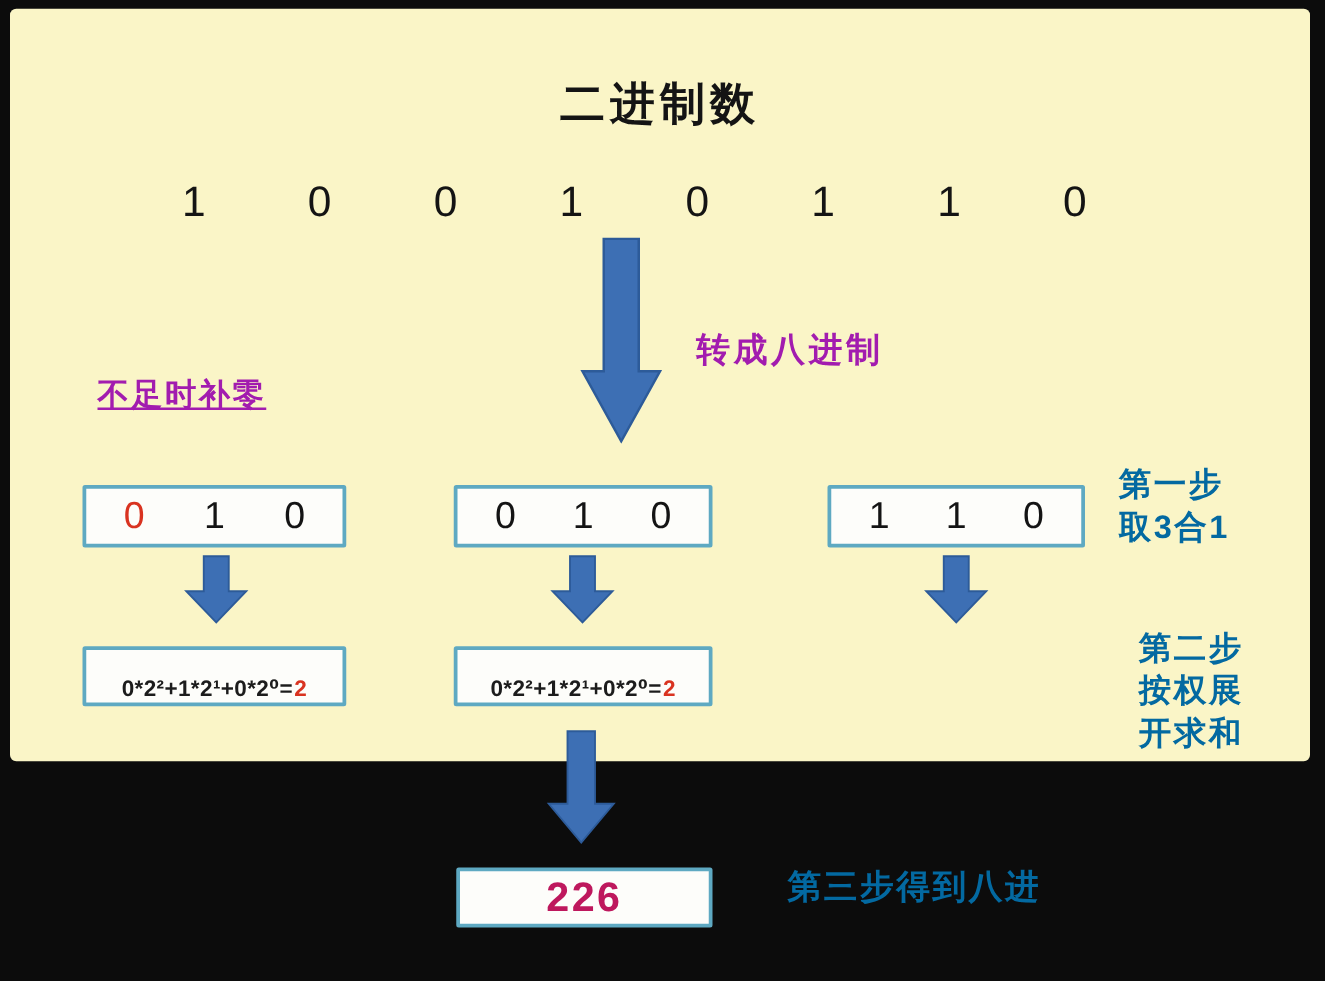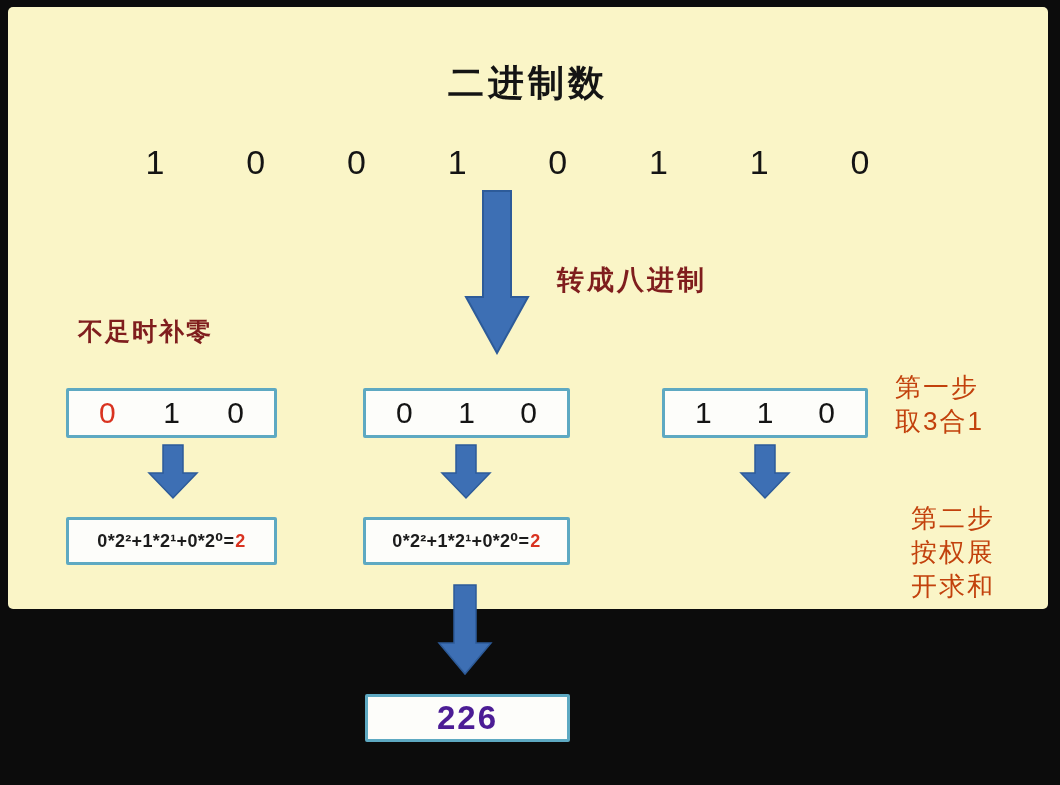--- a/index.html
+++ b/index.html
@@ -41,32 +41,33 @@
   }
   .binary-row span {
     display: inline-block;
     width: 40px;
     text-align: center;
     font-size: 34px;
     color: #141414;
   }
 
   .red-label {
-    color: #7f1d1d;
+    color: #a21caf;
     font-weight: 700;
   }
   .convert-label {
     left: 549px; top: 255px;
     font-size: 27px;
     letter-spacing: 3px;
   }
   .pad-note {
-    left: 70px; top: 308px;
+    left: 70px; top: 292px;
     font-size: 25px;
     letter-spacing: 2px;
+    text-decoration: underline;
   }
 
   .group-box, .formula-box, .result-box {
     background: #fdfdfa;
     border: 3px solid #5ea9c2;
     border-radius: 2px;
     box-sizing: border-box;
   }
   .group-box {
     top: 381px;
@@ -84,33 +85,33 @@
   .group-box .bit.red { color: #d93320; }
 
   .gb1 { left: 58px;  width: 211px; }
   .gb2 { left: 355px; width: 207px; }
   .gb3 { left: 654px; width: 206px; }
 
   .formula-box {
     top: 510px;
     height: 48px;
     display: flex;
-    align-items: center;
+    align-items: flex-end;
     justify-content: center;
     font-size: 18px;
     font-weight: 600;
     color: #1c1c1c;
     letter-spacing: 0.3px;
     white-space: nowrap;
   }
   .formula-box .result { color: #d93320; margin-left: 1px; }
 
   .step-label {
-    color: #c2410c;
-    font-weight: 400;
+    color: #0369a1;
+    font-weight: 700;
     font-size: 26px;
     line-height: 34px;
     letter-spacing: 2px;
   }
   .step1-label { left: 887px; top: 363px; }
   .step2-label { left: 887px; top: 494px; margin-left: 16px; }
   .step3-label { left: 622px; top: 684px; font-size: 27px; line-height: 37px; }
 
   .arrow-svg { display: block; }
 
@@ -121,21 +122,21 @@
   .bot-arrow   { left: 429px; top: 577px; }
 
   .result-box {
     left: 357px; top: 687px;
     width: 205px; height: 48px;
     display: flex;
     align-items: center;
     justify-content: center;
   }
   .result-box .value {
-    color: #4c1d95;
+    color: #be185d;
     font-size: 33px;
     font-weight: 700;
     letter-spacing: 2px;
   }
 
   .watermark {
     right: 2px;
     bottom: -2px;
     font-size: 15px;
     color: rgba(255,255,255,0.82);
@@ -228,17 +229,18 @@
       <svg class="arrow-svg" width="56" height="92" viewBox="0 0 56 92">
         <polygon points="17,1 39,1 39,59 54,59 28,90 2,59 17,59" fill="#3d6fb4" stroke="#2d5b99" stroke-width="1.5"></polygon>
       </svg>
     </div>
 
     <div class="abs result-box">
       <span class="value">226</span>
     </div>
 
     <div class="abs step-label step3-label">
+      <div>第三步得到八进</div>
     </div>
 
 
   </div>
 </div>
 
 </body></html>

